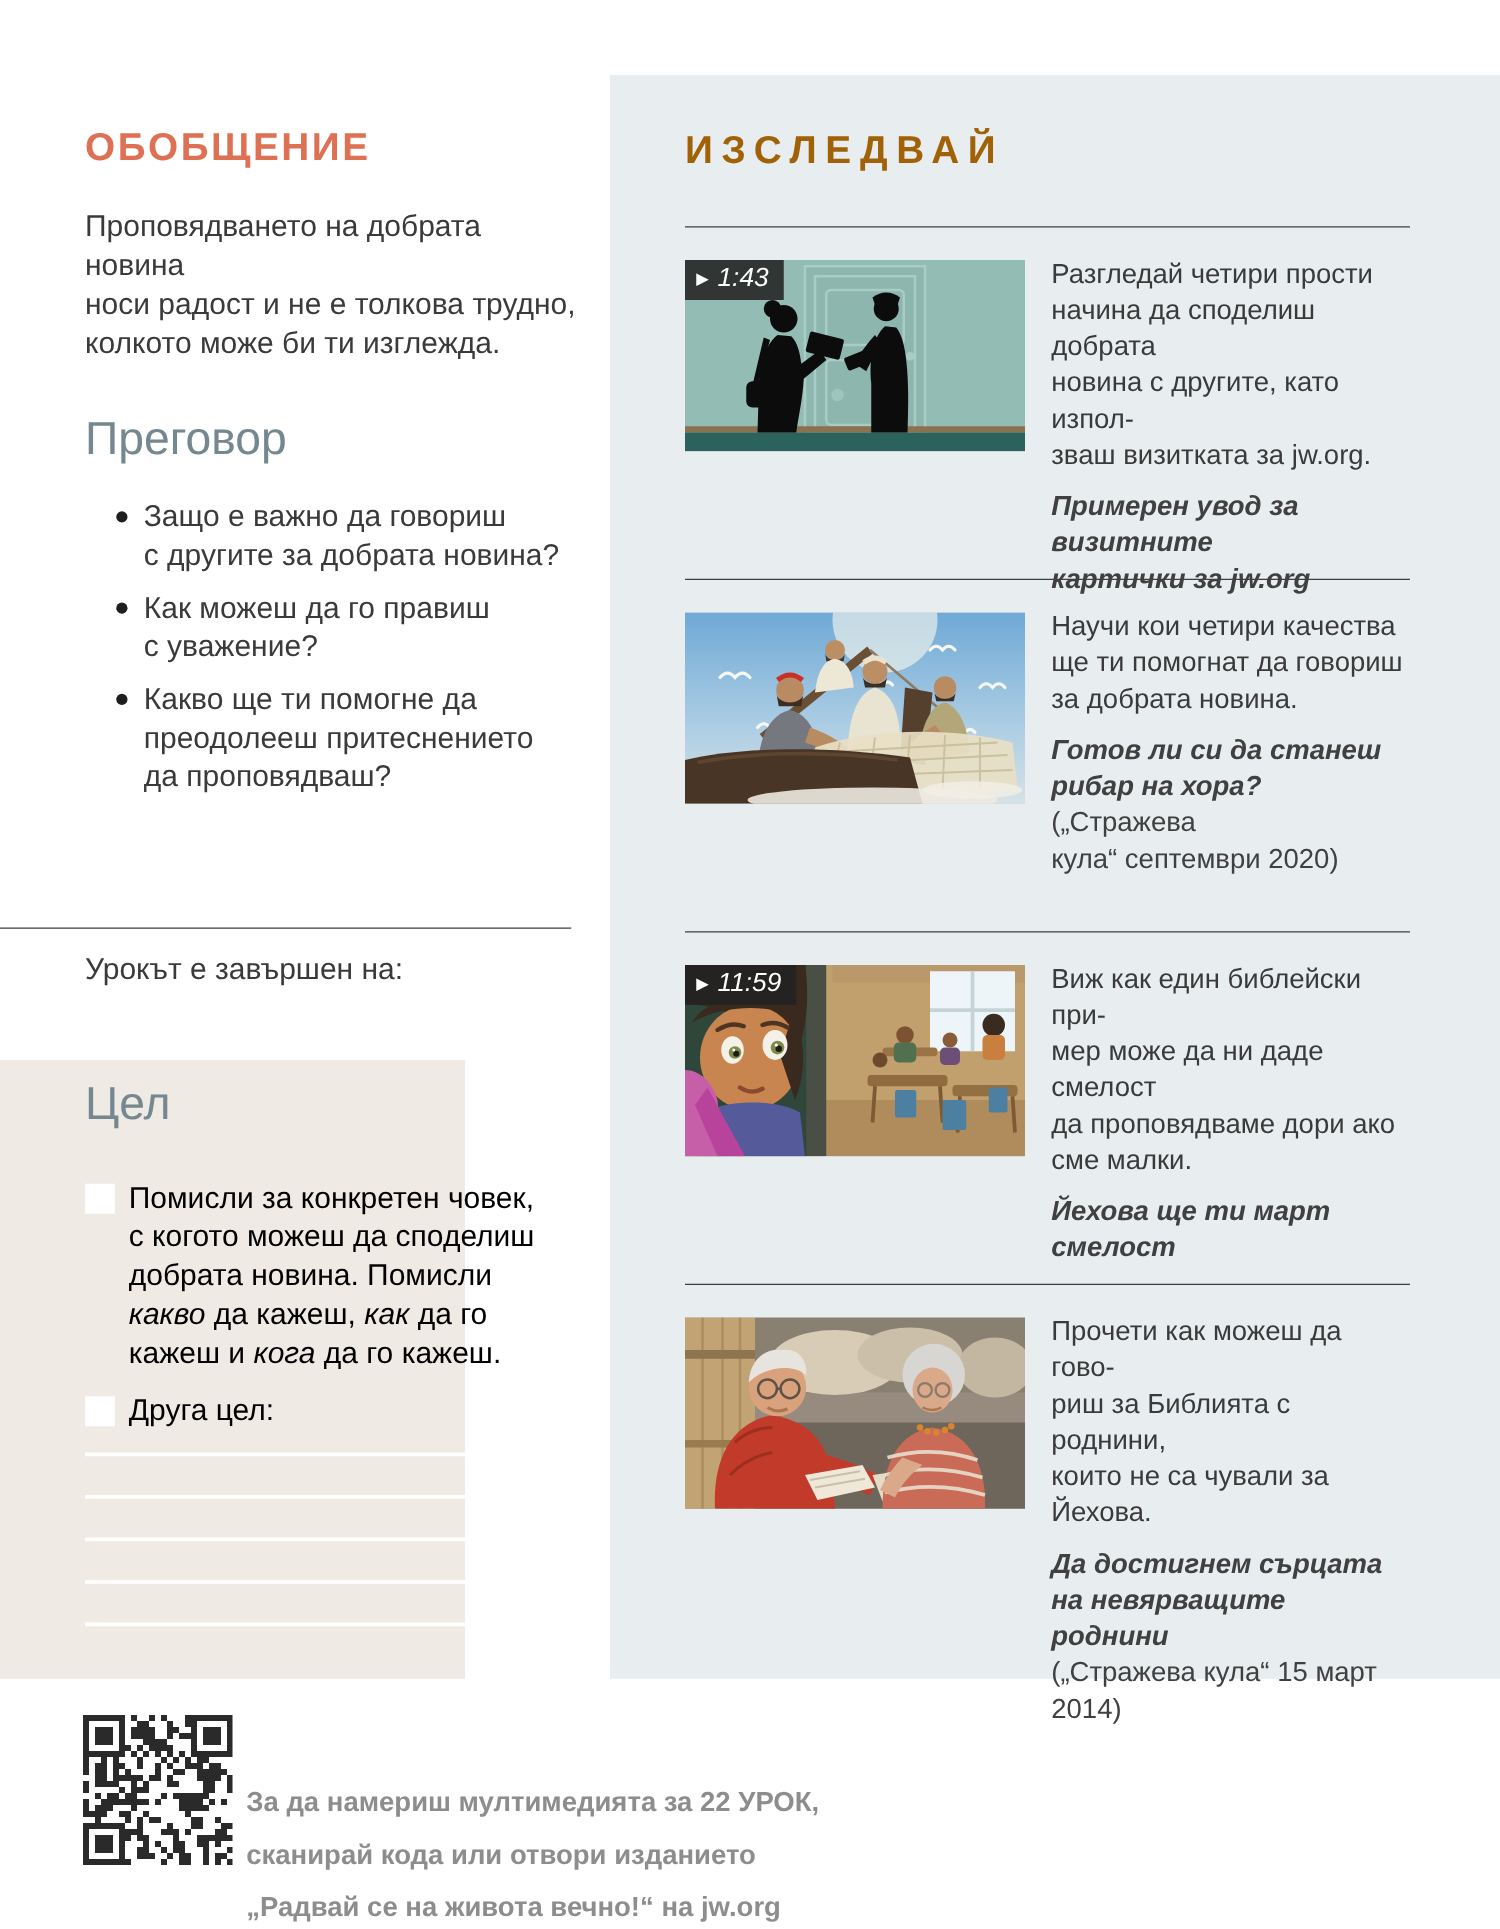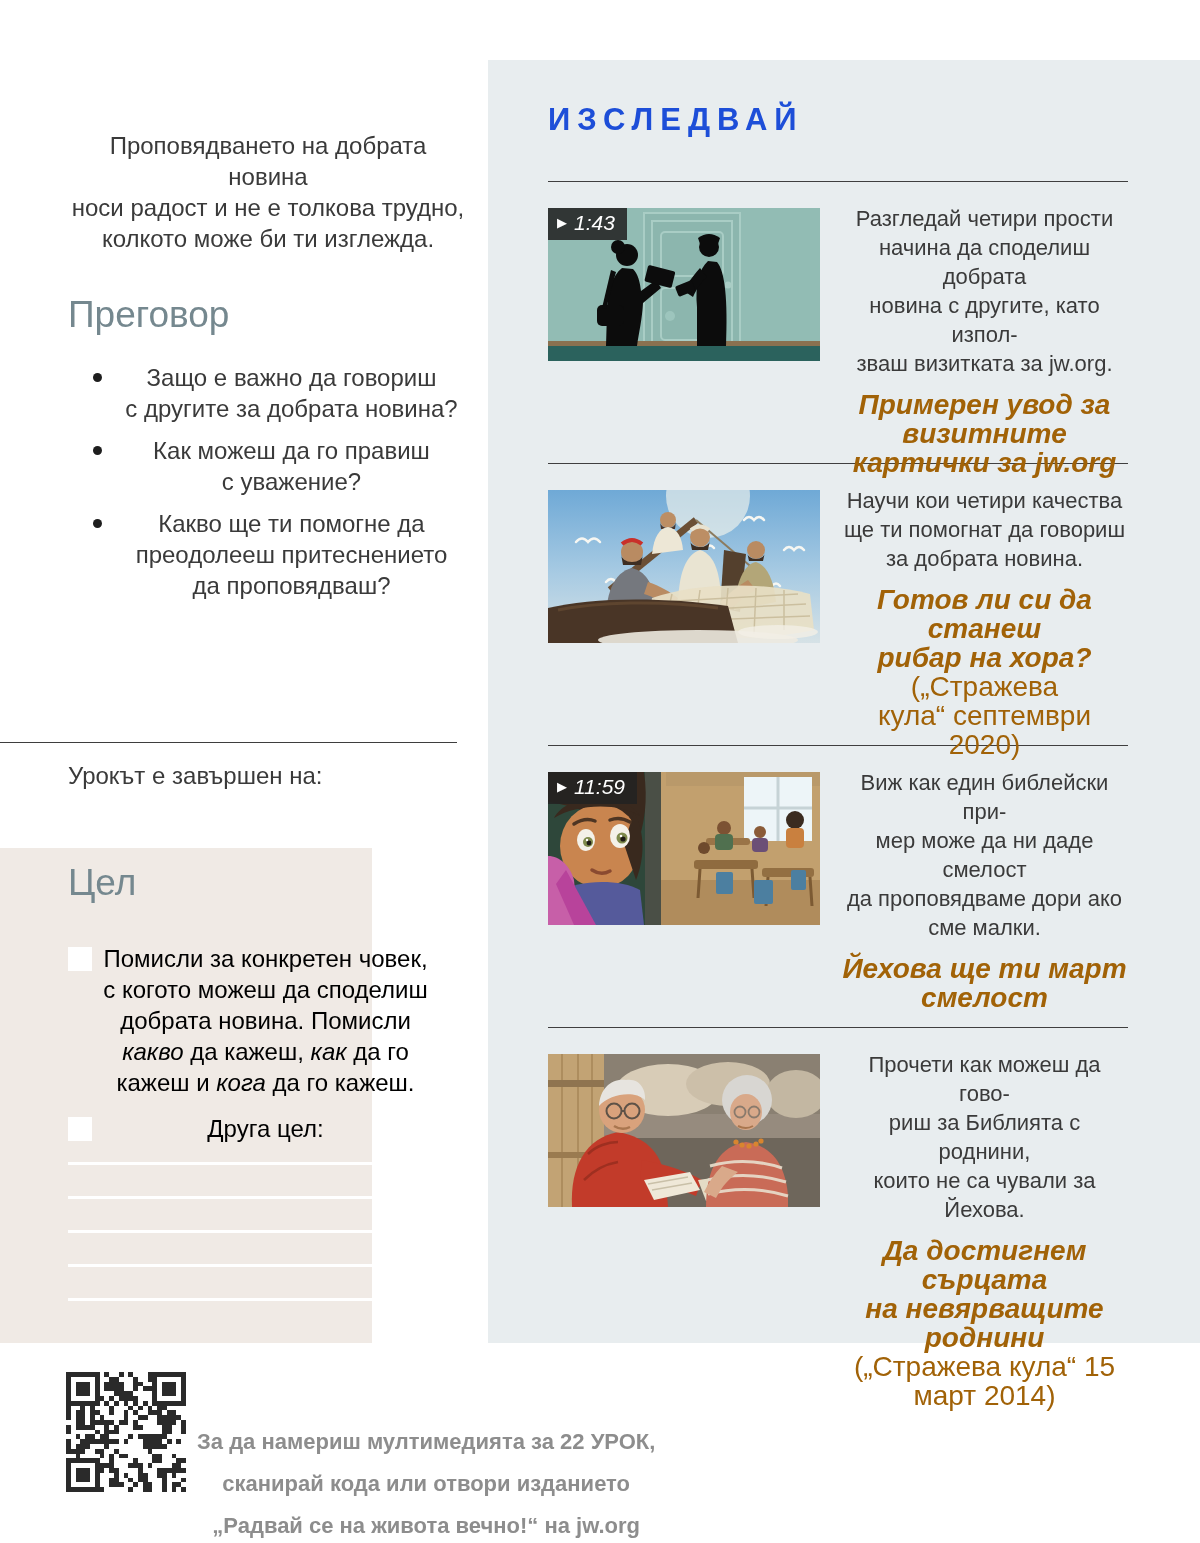--- a/index.html
+++ b/index.html
@@ -1,18 +1,18 @@
 <!DOCTYPE html>
 <html><head>
 <meta charset="utf-8">
 <style>
   html,body { margin:0; padding:0; background:#fff; }
   .page { position:relative; width:1200px; height:1543px; background:#FFFFFF;
           font-family:"Liberation Sans", sans-serif; overflow:hidden; }
-  .pre { white-space:pre-line;text-align:center; }
+  .pre { white-space:pre-line; }
 
   
   .summary { position:absolute; left:68px; top:100px; width:400px; }
   .summary-title { margin:0; font-size:31px; line-height:36px; letter-spacing:2px;
                    color:#DE7054; font-weight:700; }
   .summary-intro { margin:30px 0 0; font-size:24px; line-height:31px; color:#3A3A3A; }
   .review-title  { margin:40px 0 0; font-size:37px; line-height:42px; color:#75888F; font-weight:400; }
   .review-list   { list-style:none; margin:26px 0 0; padding:0; }
   .review-item   { position:relative; padding-left:47px; margin-bottom:11px;
                    font-size:24px; line-height:31px; color:#3A3A3A; }
@@ -27,47 +27,48 @@
                 color:#75888F; font-weight:400; }
   .goal-item  { position:absolute; left:68px; width:360px; }
   .goal-checkbox { position:absolute; left:0; top:4px; width:24px; height:24px; background:#FFFFFF; }
   .goal-text  { margin:0 0 0 35px; font-size:24px; line-height:31px; color:#000000; }
   .write-line { position:absolute; left:68px; width:381px; height:3px; background:#FFFFFF; }
 
   
   .explore-panel { position:absolute; left:488px; top:60px; width:712px; height:1283px;
                    background:#E8EDEF; box-sizing:border-box; padding:0 72px 0 60px; }
   .explore-title { margin:0; padding-top:42px; font-size:31px; line-height:36px; font-weight:700;
-                   letter-spacing:7px; color:#1d4ed8; }
+                   letter-spacing:7px; color:#a16207; }
   #explore-items { margin-top:43px; }
   .explore-item  { border-top:1px solid #3F3F3F; padding-top:26px; height:255px; }
   .explore-row   { display:flex; align-items:flex-start; }
   .thumb  { position:relative; width:272px; height:153px; margin:0; flex:none; background:#CFCFCF; }
   .thumb svg { display:block; width:100%; height:100%; }
   .badge  { position:absolute; left:0; top:0; display:flex; align-items:center; gap:7px;
             background:rgba(35,35,35,0.87); color:#FFF; padding:2px 12px 4px 9px; }
   .play   { font-size:13px; line-height:24px; }
   .dur    { font-size:21px; line-height:26px;font-style:italic; }
   .explore-text { margin-left:21px; width:302px; }
   .explore-desc { margin:-4px 0 0; font-size:22px; line-height:29px; color:#3A3A3A; }
-  .explore-ref  { margin:12px 0 0; font-size:28px; line-height:29px; color:#a16207; }
+  .explore-ref  { margin:12px 0 0; font-size:22px; line-height:29px; color:#404040; }
   .ref-title { font-weight:700; font-style:italic; }
   .ref-note  { font-weight:400; font-style:normal; }
 
   
   .qr { position:absolute; left:66px; top:1372px; width:120px; height:120px; }
   .footer-text { position:absolute; left:197px; top:1421px; margin:0; font-size:22px;
                  line-height:42px; font-weight:700; color:#8D8D8D; }
 </style>
 </head>
 <body>
 
 <div class="page">
 
   <section class="summary">
+    <h1 class="summary-title">ОБОБЩЕНИЕ</h1>
     <p class="summary-intro pre">Проповядването на добрата новина
 носи радост и не е толкова трудно,
 колкото може би ти изглежда.</p>
     <h2 class="review-title">Преговор</h2>
     <ul class="review-list" id="review-list">
         <li class="review-item pre">Защо е важно да говориш
 с другите за добрата новина?</li>
         <li class="review-item pre">Как можеш да го правиш
 с уважение?</li>
         <li class="review-item pre">Какво ще ти помогне да

